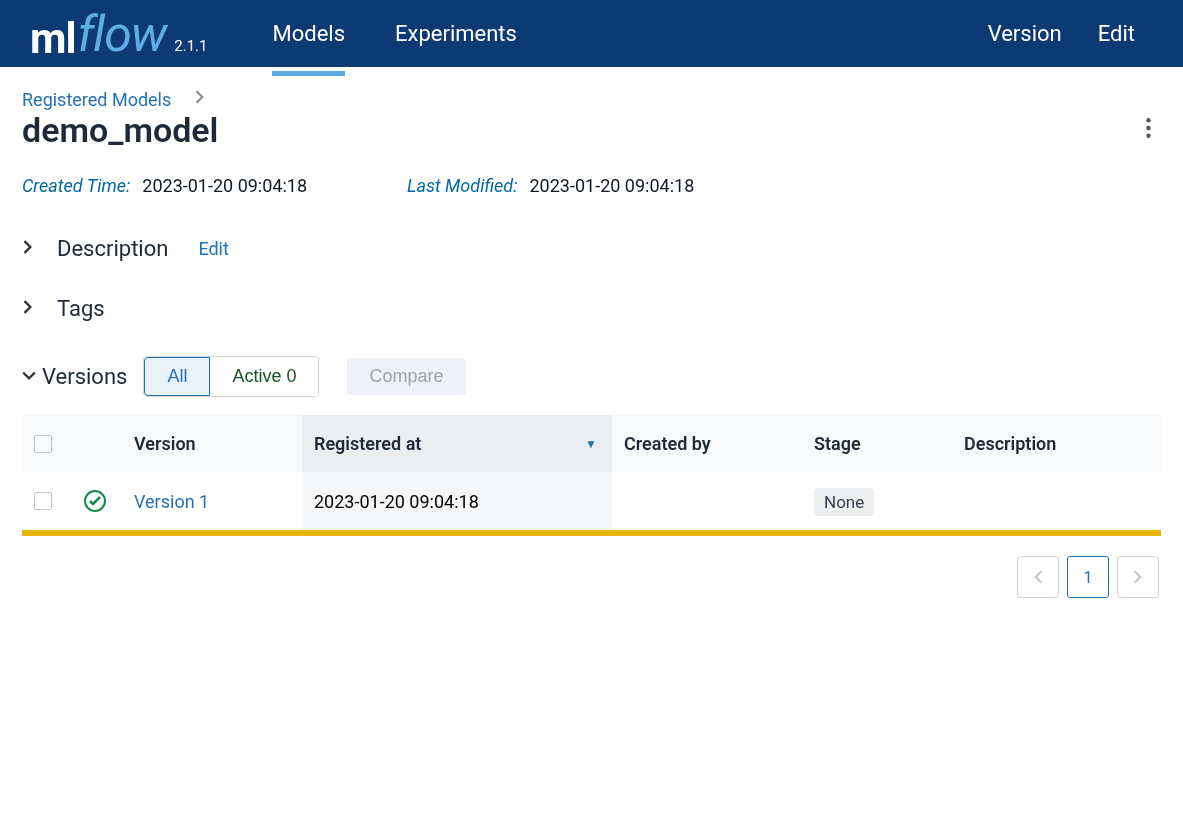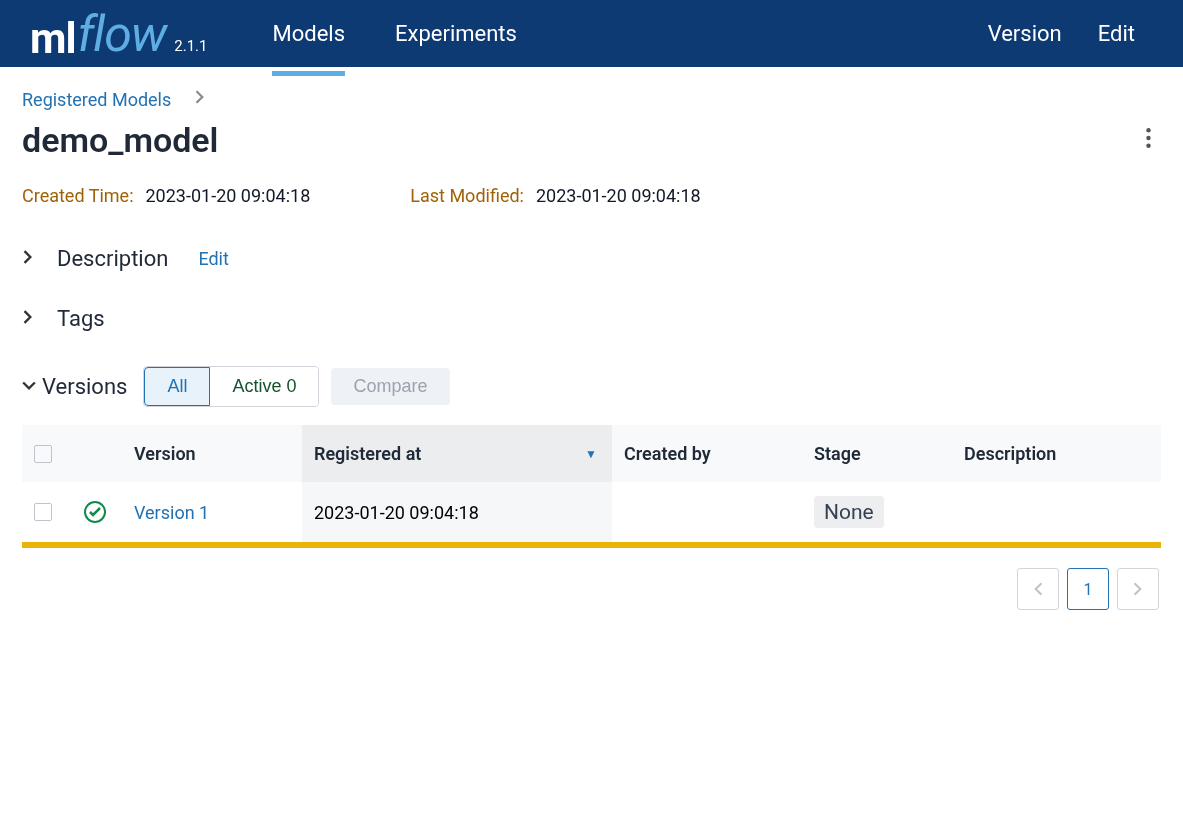--- a/index.html
+++ b/index.html
@@ -17,57 +17,57 @@
     .logo-ml { font-size: 42px; font-weight: 700; color: #fff; letter-spacing: -1px; }
     .logo-flow { font-size: 50px; font-weight: 400; font-style: italic; color: #5faee3; letter-spacing: -1px; margin-left: 2px; }
     .logo-version { font-size: 15px; color: #fff; margin-left: 8px; margin-bottom: 8px; }
     
     .nav-item { font-size: 22px; padding: 0 25px; height: 84px; display: flex; align-items: center; cursor: pointer; position: relative; }
     .nav-item.active::after { content: ''; position: absolute; bottom: 0; left: 25px; right: 25px; height: 5px; background: #5faee3; }
     .spacer { flex: 1; }
     .nav-link { font-size: 22px; padding: 0 18px; cursor: pointer; }
     
     .content { padding: 22px 22px; }
-    .breadcrumb { display: flex; gap: 24px; margin-bottom: 10px; }
+    .breadcrumb { display: flex; gap: 24px; margin-bottom: 0; }
     .breadcrumb-link { color: #2272b4; font-size: 18px; cursor: pointer; }
     .chevron { color: #888; }
     
     .title-row { display: flex; align-items: center; justify-content: space-between; margin-bottom: 25px; }
     .page-title { font-size: 34px; font-weight: 600; color: #1f2937; }
     .kebab { cursor: pointer; padding: 5px 10px; color: #555; font-size: 20px; }
     
     .meta-row { display: flex; gap: 100px; margin-bottom: 40px; }
     .meta-item { display: flex; gap: 12px; font-size: 18px; }
-    .meta-label { color: #a16207; }
+    .meta-label { color: #0369a1; font-style: italic; }
     .meta-value { color: #111827; }
     
     .section { margin-bottom: 35px; display: flex; align-items: center; gap: 15px; }
     .caret { width: 20px; cursor: pointer; color: #333; }
     .section-title { font-size: 22px; color: #1f2937; }
     .edit-link { color: #2272b4; font-size: 18px; margin-left: 15px; cursor: pointer; }
     
     .versions-header { display: flex; align-items: center; margin-bottom: 18px; }
     .toggle-group { display: flex; border: 1px solid #d1d5db; border-radius: 4px; overflow: hidden; margin-left: 16px; }
     .toggle-btn { padding: 8px 22px; font-size: 18px; cursor: pointer; border: none; background: #fff; }
     .toggle-btn.active { background: #e8f2fb; color: #2272b4; border: 1px solid #2272b4; border-radius: 4px 0 0 4px; }
     .toggle-btn:not(.active) { color: #14532d; }
-    .compare-btn { padding: 8px 22px; font-size: 18px; background: #eef2f6; color: #9ca3af; border: none; border-radius: 4px; margin-left: 12px; cursor: not-allowed; }
+    .compare-btn { padding: 8px 22px; font-size: 18px; background: #eef2f6; color: #9ca3af; border: none; border-radius: 4px; margin-left: 28px; cursor: not-allowed; }
     
     .table { width: 100%; border-collapse: collapse; }
     .thead { background: #f8f9fa; }
     .thead th { text-align: left; padding: 18px 12px; font-size: 18px; font-weight: 600; color: #1f2937; }
     .th-registered { background: #ecedef; position: relative; }
     .sort-caret { position: absolute; right: 15px; top: 50%; transform: translateY(-50%); color: #2272b4; font-size: 12px; }
     .tbody tr { border-bottom: 6px solid #eab308; }
     .tbody td { padding: 18px 12px; font-size: 18px; vertical-align: middle; }
     .td-registered { background: #f6f7f8; }
     .checkbox { width: 18px; height: 18px; border: 1.5px solid #c0c4cc; border-radius: 2px; cursor: pointer; }
     .check-icon { width: 22px; height: 22px; border: 2.5px solid #128a4a; border-radius: 50%; display: flex; align-items: center; justify-content: center; color: #128a4a; }
     .version-link { color: #2272b4; cursor: pointer; }
-    .stage-badge { background: #eceef0; color: #374151; padding: 4px 10px; border-radius: 4px; font-size: 21px; }
+    .stage-badge { background: #eceef0; color: #374151; padding: 4px 10px; border-radius: 4px; font-size: 17px; }
     
     .pagination { display: flex; justify-content: flex-end; gap: 8px; margin-top: 20px; padding-right: 2px; }
     .page-btn { width: 42px; height: 42px; border: 1px solid #d1d5db; background: #fff; display: flex; align-items: center; justify-content: center; border-radius: 3px; cursor: pointer; color: #9ca3af; font-size: 16px; }
     .page-btn.active { border-color: #2272b4; color: #2272b4; }
     .page-btn.disabled { cursor: not-allowed; }
   </style>
 </head>
 <body>
 
 <div class="header">

